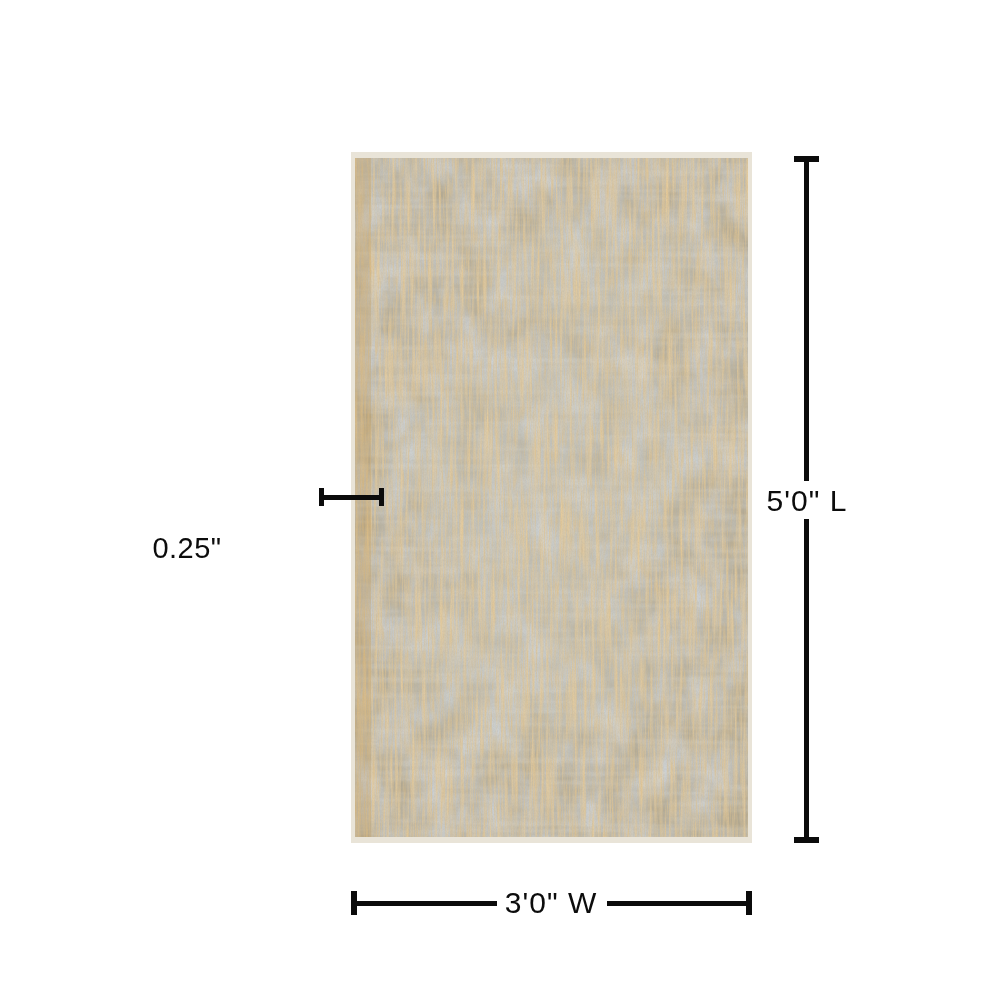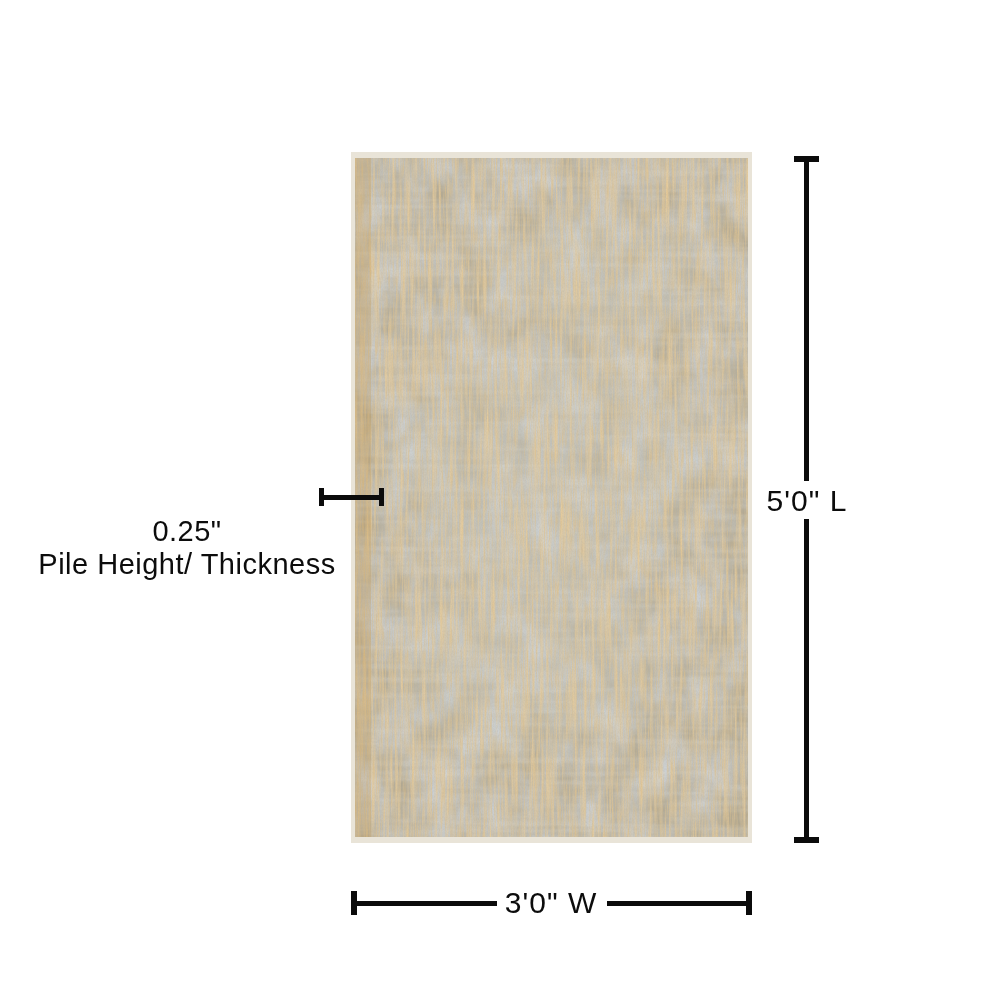--- a/index.html
+++ b/index.html
@@ -130,17 +130,16 @@
     <div class="seg wid-seg-right"></div>
     <div class="cap wid-right-cap"></div>
   </div>
 
   <div>
     <div class="cap pile-left-cap"></div>
     <div class="seg pile-seg"></div>
     <div class="cap pile-right-cap"></div>
     <div class="pile-text">
       <div>0.25"</div>
-      <div>Pile Height/ Thickness</div>
     </div>
   </div>
 
 </div>
 
 </body></html>

